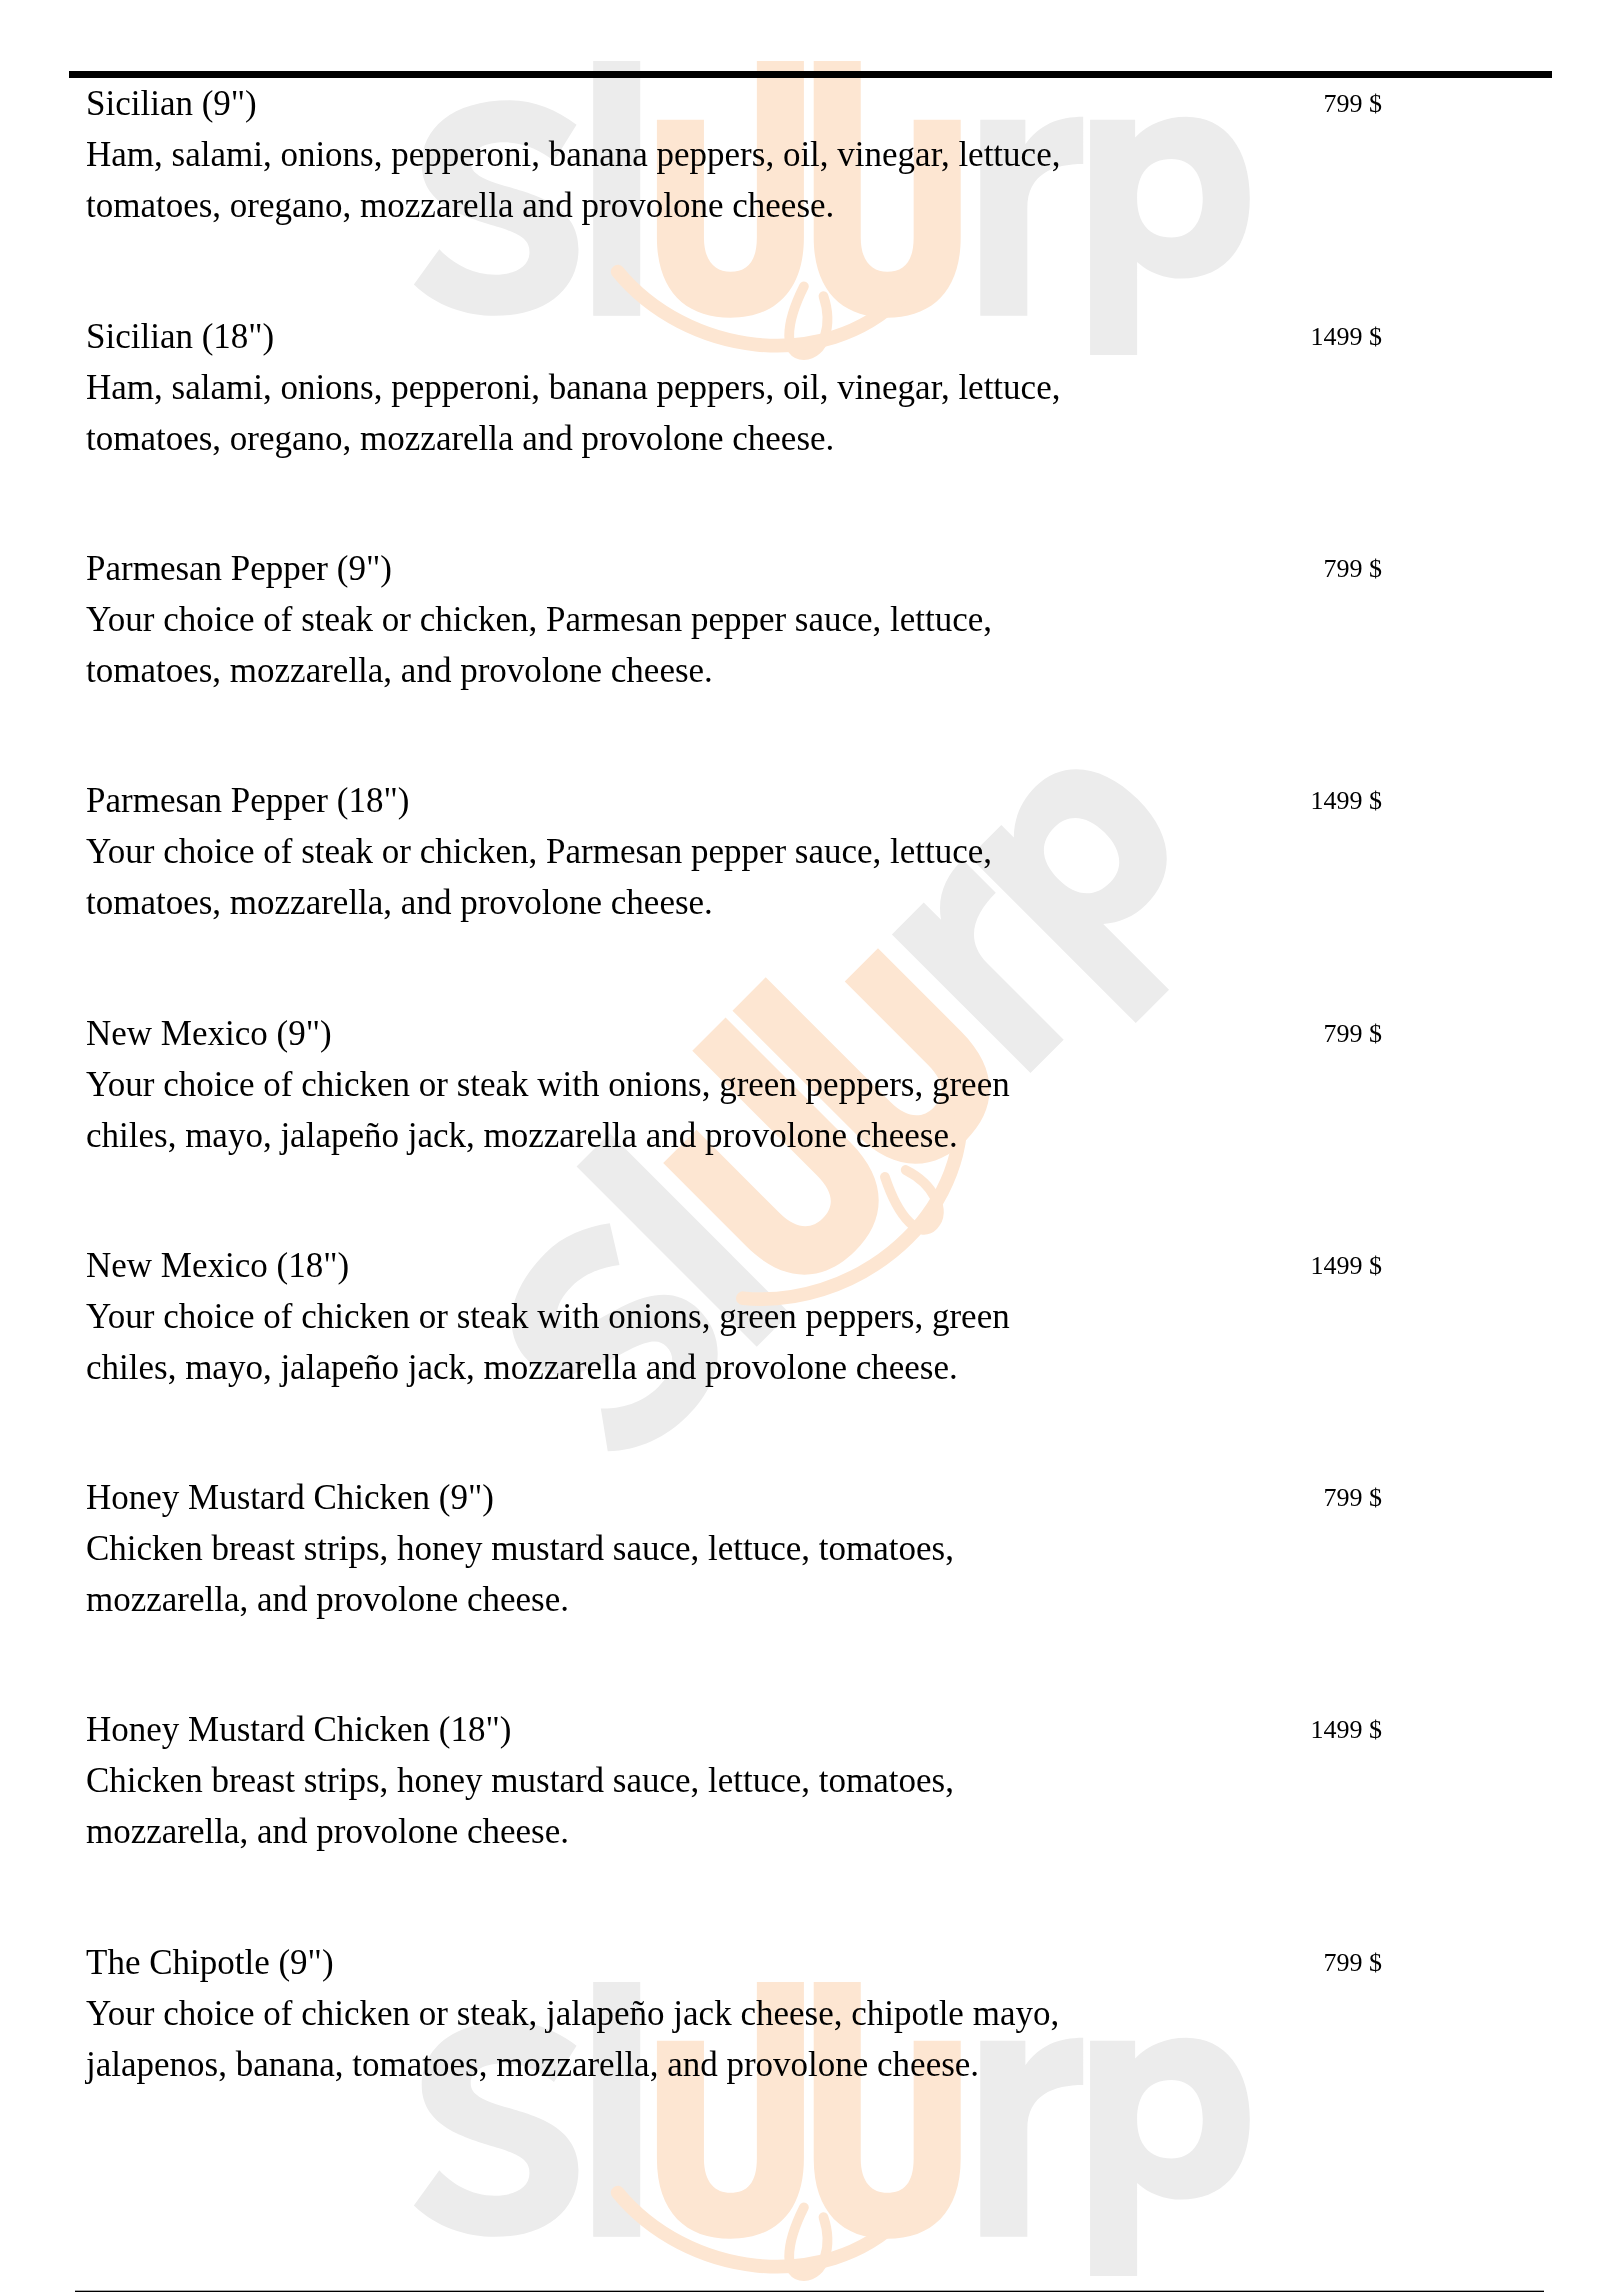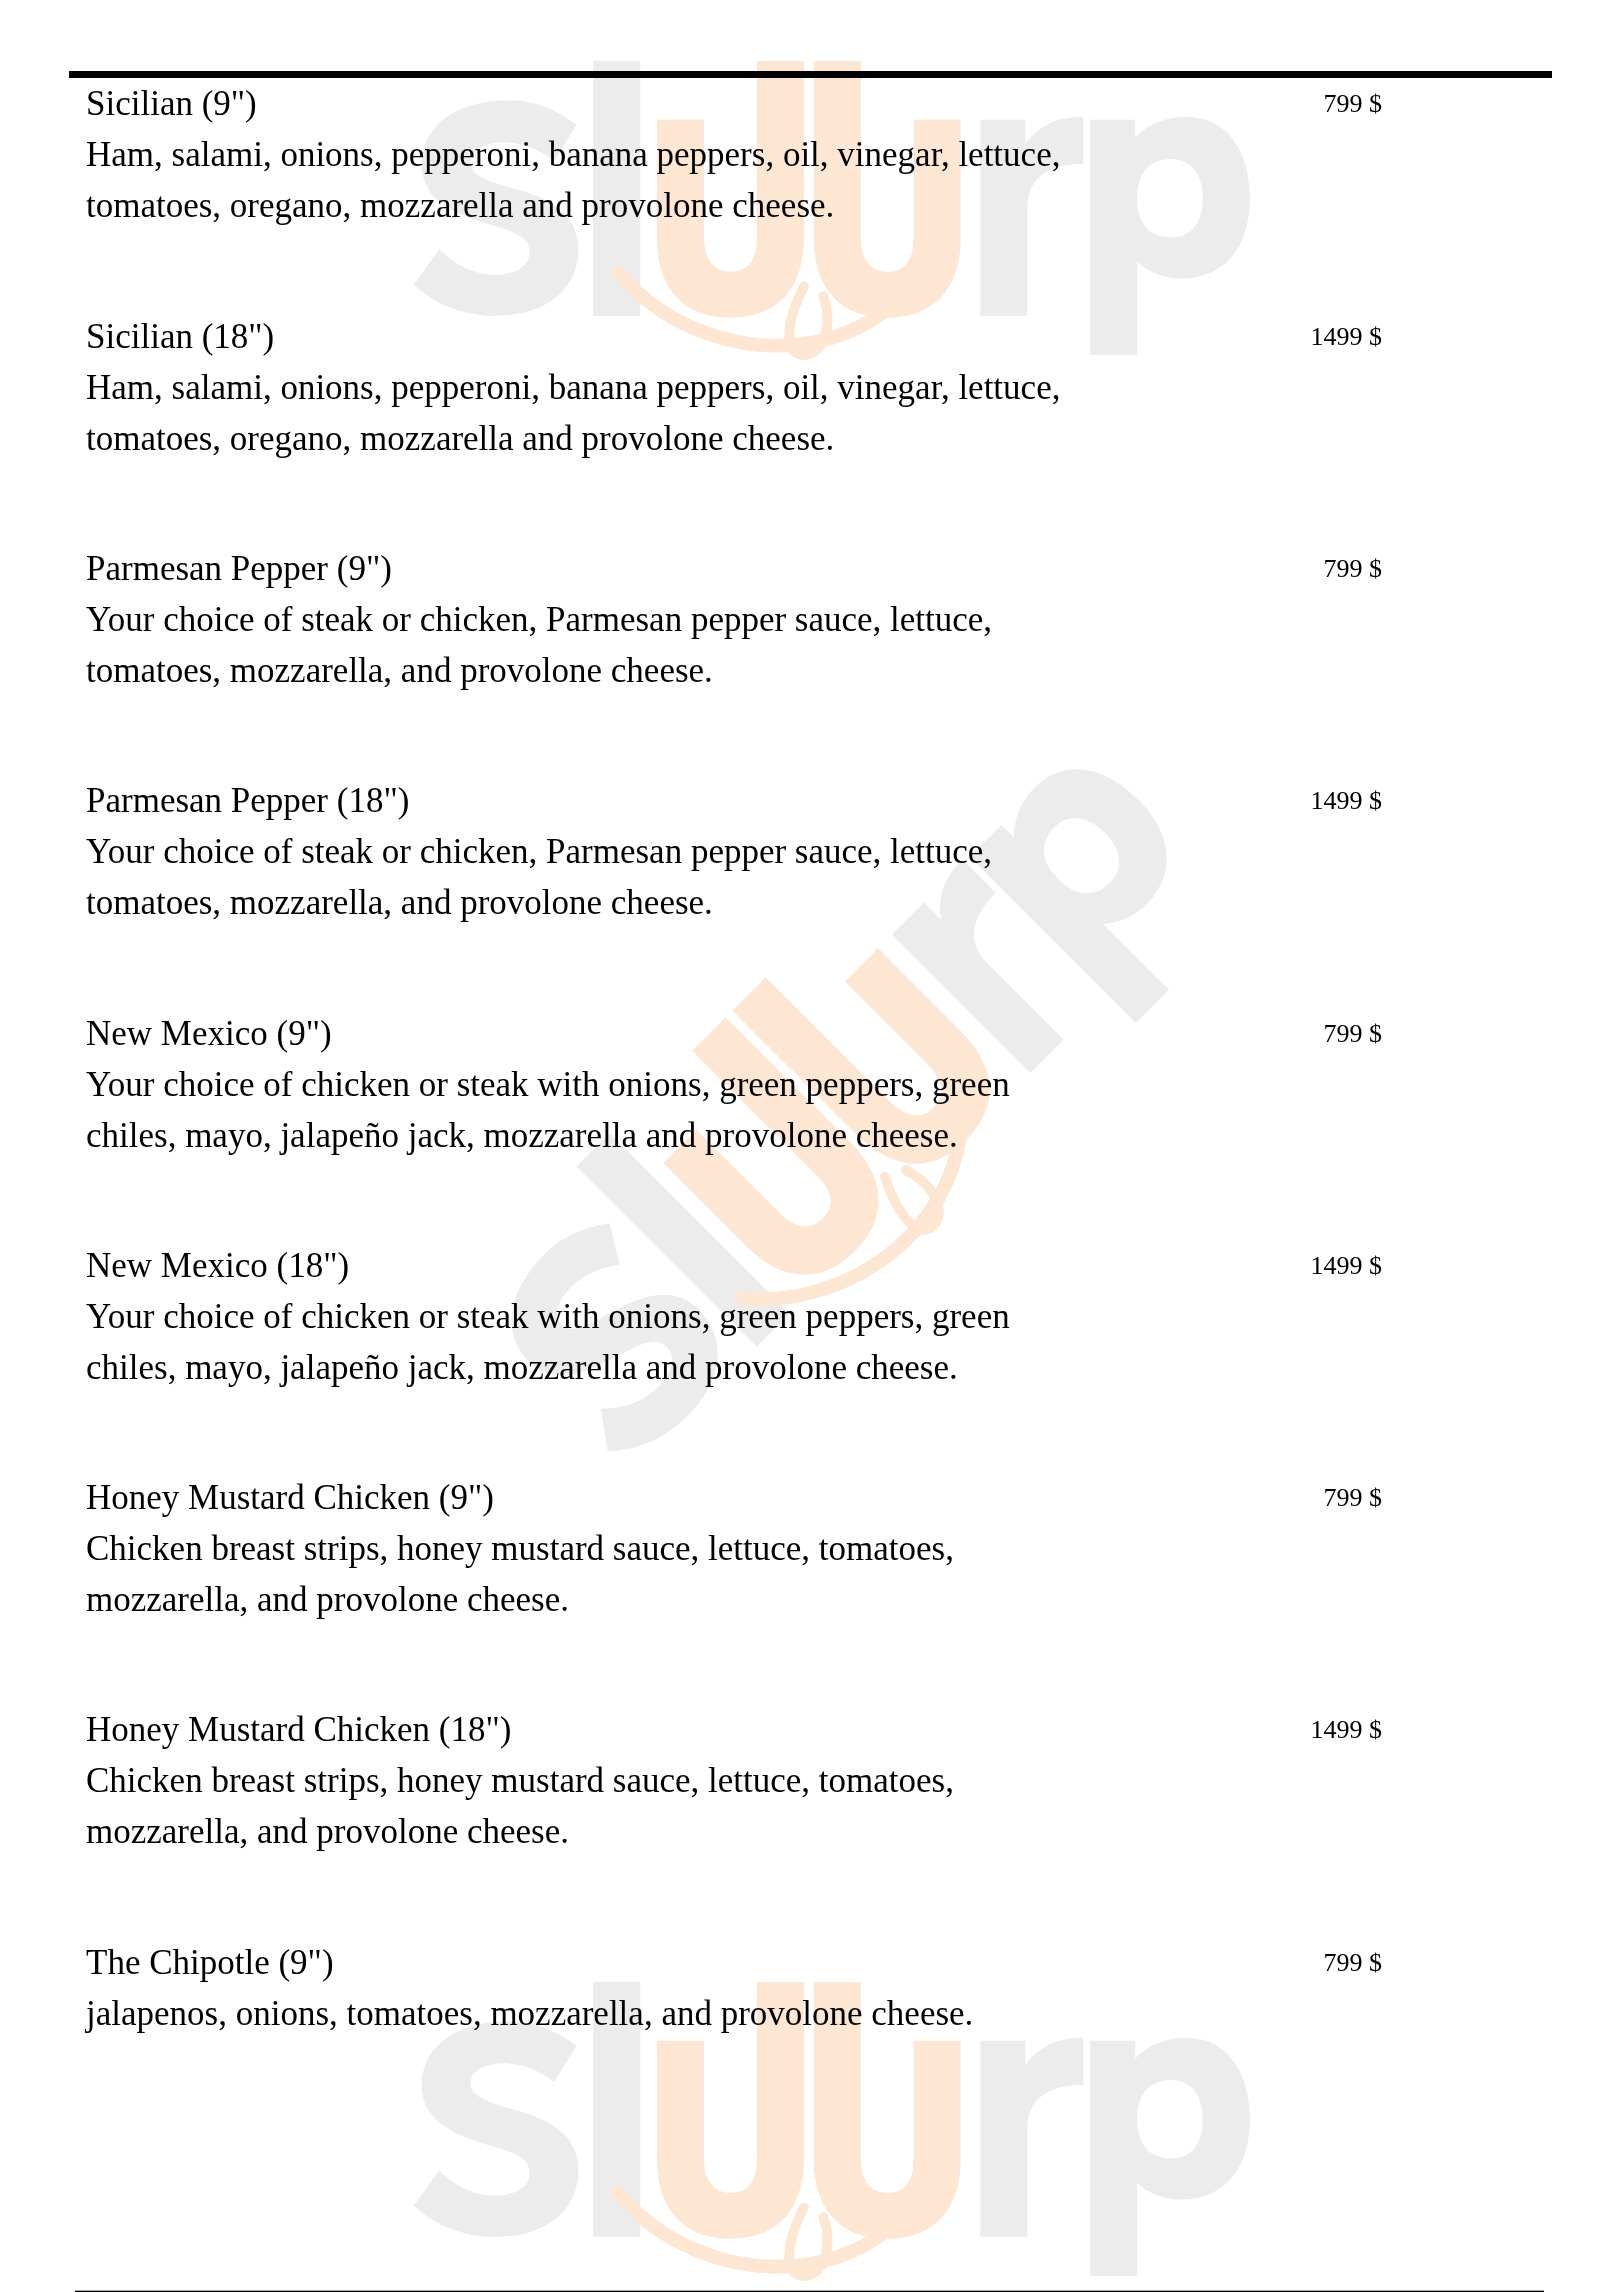--- a/index.html
+++ b/index.html
@@ -222,18 +222,19 @@
     <div class="item-desc">
       <span class="line">Chicken breast strips, honey mustard sauce, lettuce, tomatoes,</span>
       <span class="line">mozzarella, and provolone cheese.</span>
     </div>
   </div>
 
   <div class="menu-item" style="top:1937px;">
     <div class="item-name">The Chipotle (9")</div>
     <div class="item-price">799 $</div>
     <div class="item-desc">
-      <span class="line">jalapenos, onions, tomatoes, mozzarella, and provolone cheese.</span>
+      <span class="line">Your choice of chicken or steak, jalapeño jack cheese, chipotle mayo,</span>
+      <span class="line">jalapenos, banana, tomatoes, mozzarella, and provolone cheese.</span>
     </div>
   </div>
 
 </div>
 
 
 </body></html>

